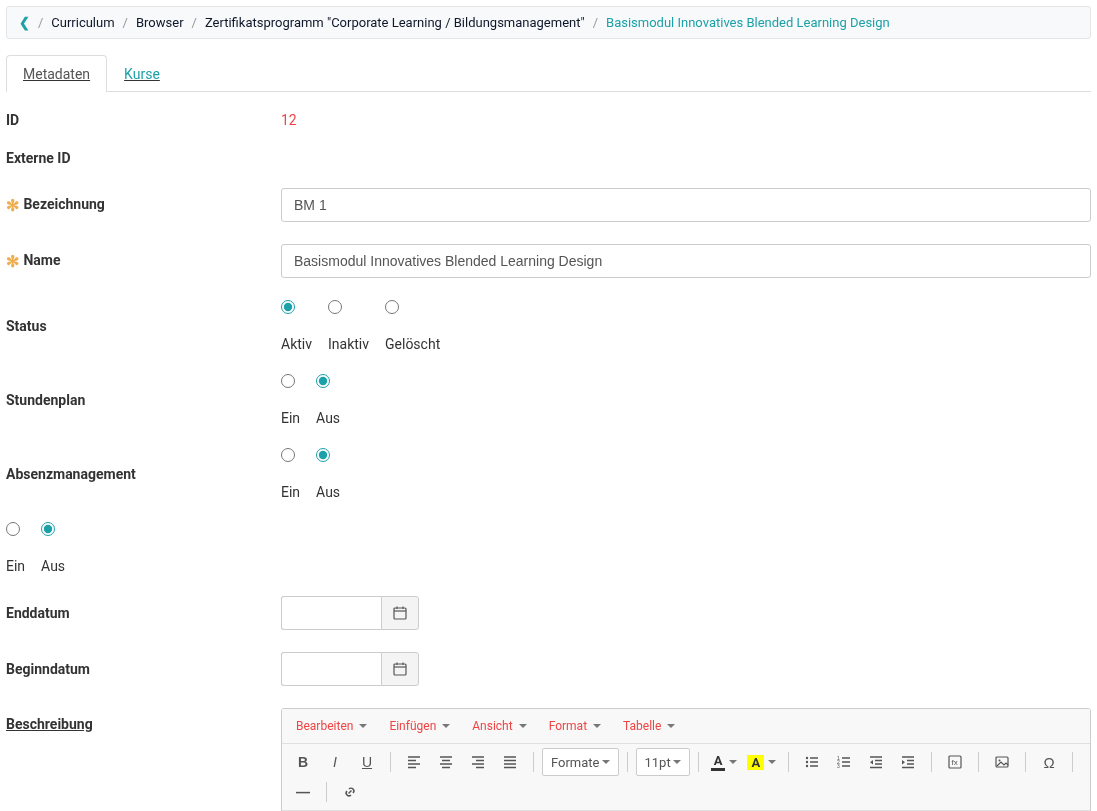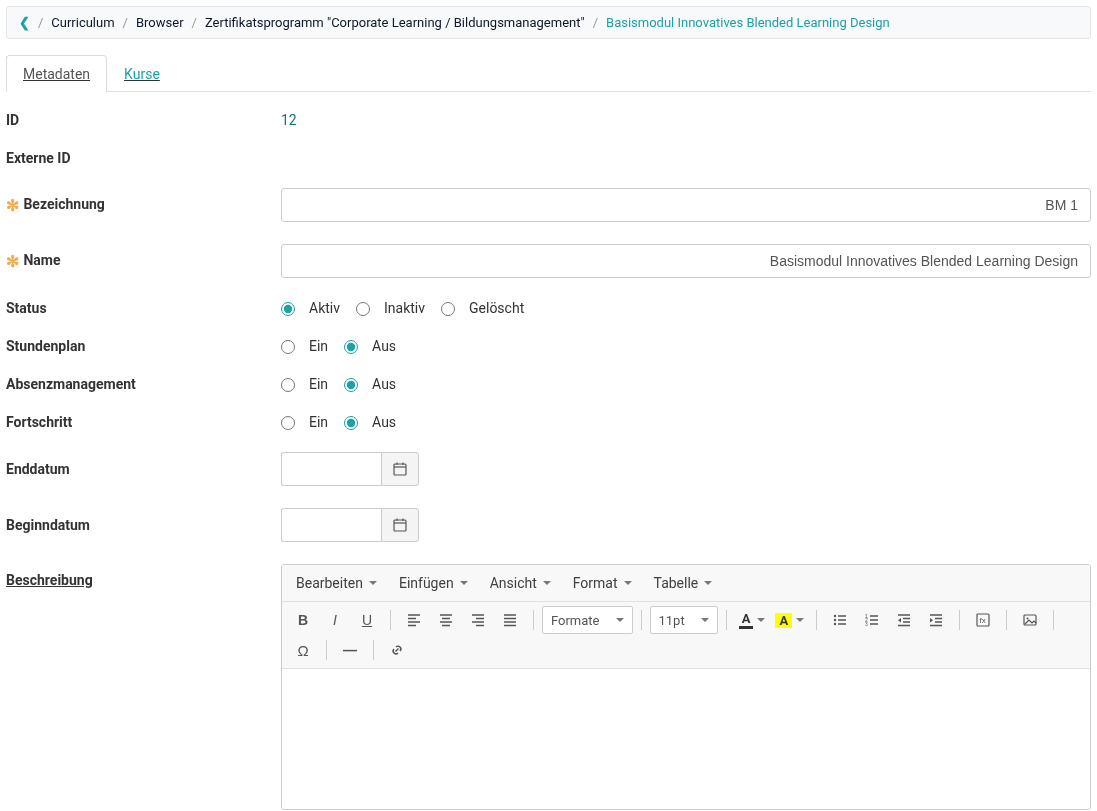--- a/index.html
+++ b/index.html
@@ -69,41 +69,41 @@
     margin-right: 4px;
     font-size: 16px;
     vertical-align: middle;
   }
   .form-value {
     flex: 1;
     display: flex;
     align-items: center;
     gap: 12px;
   }
-  .static-text { color: #0f766e; }
+  .static-text { color: #ef4444; }
   .form-control {
     width: 100%;
     padding: 8px 12px;
     border: 1px solid #ccc;
     border-radius: 3px;
     font-size: 14px;
     color: #555;
     background: #fff;
-    text-align: right;
   }
   .radio-group {
     display: flex;
     gap: 16px;
     align-items: center;
   }
   .radio-item {
     display: flex;
-    align-items: flex-end;
-    gap: 14px;
-    cursor: pointer;
+    align-items: flex-start;
+    gap: 22px;
+    cursor: pointer;
+    flex-direction: column;
   }
   .radio-item input[type="radio"] {
     accent-color: #1da1a8;
     width: 14px;
     height: 14px;
   }
   .date-group {
     display: flex;
   }
   .date-input {
@@ -134,22 +134,22 @@
   .editor-menubar {
     padding: 6px 6px;
     display: flex;
     gap: 6px;
     background: #f8f8f8;
     border-bottom: 1px solid #e0e0e0;
   }
   .menubar-item {
     padding: 4px 8px;
     cursor: pointer;
-    color: #404040;
-    font-size: 14px;
+    color: #ef4444;
+    font-size: 12px;
     display: flex;
     align-items: center;
     gap: 4px;
     border-radius: 2px;
   }
   .caret-down {
     display: inline-block;
     width: 0; height: 0;
     border-left: 4px solid transparent;
     border-right: 4px solid transparent;
@@ -186,21 +186,21 @@
   }
   .tb-select {
     height: 28px;
     padding: 0 8px;
     border: 1px solid #ccc;
     background: #fff;
     border-radius: 2px;
     cursor: pointer;
     display: inline-flex;
     align-items: center;
-    gap: 14px;
+    gap: 0;
     font-size: 13px;
     color: #555;
   }
   .tb-color {
     height: 28px;
     padding: 0 4px;
     border: none;
     background: transparent;
     cursor: pointer;
     display: inline-flex;
@@ -326,21 +326,20 @@
           </label>
         <label class="radio-item">
             <input type="radio" name="absence" checked="" style="">
             <span>Aus</span>
           </label>
       </div>
     </div>
   </div>
 
   <div class="form-row">
-    <div class="form-label">Fortschritt</div>
     <div class="form-value">
       <div class="radio-group">
         <label class="radio-item">
             <input type="radio" name="progress" style="">
             <span>Ein</span>
           </label>
         <label class="radio-item">
             <input type="radio" name="progress" checked="" style="">
             <span>Aus</span>
           </label>

